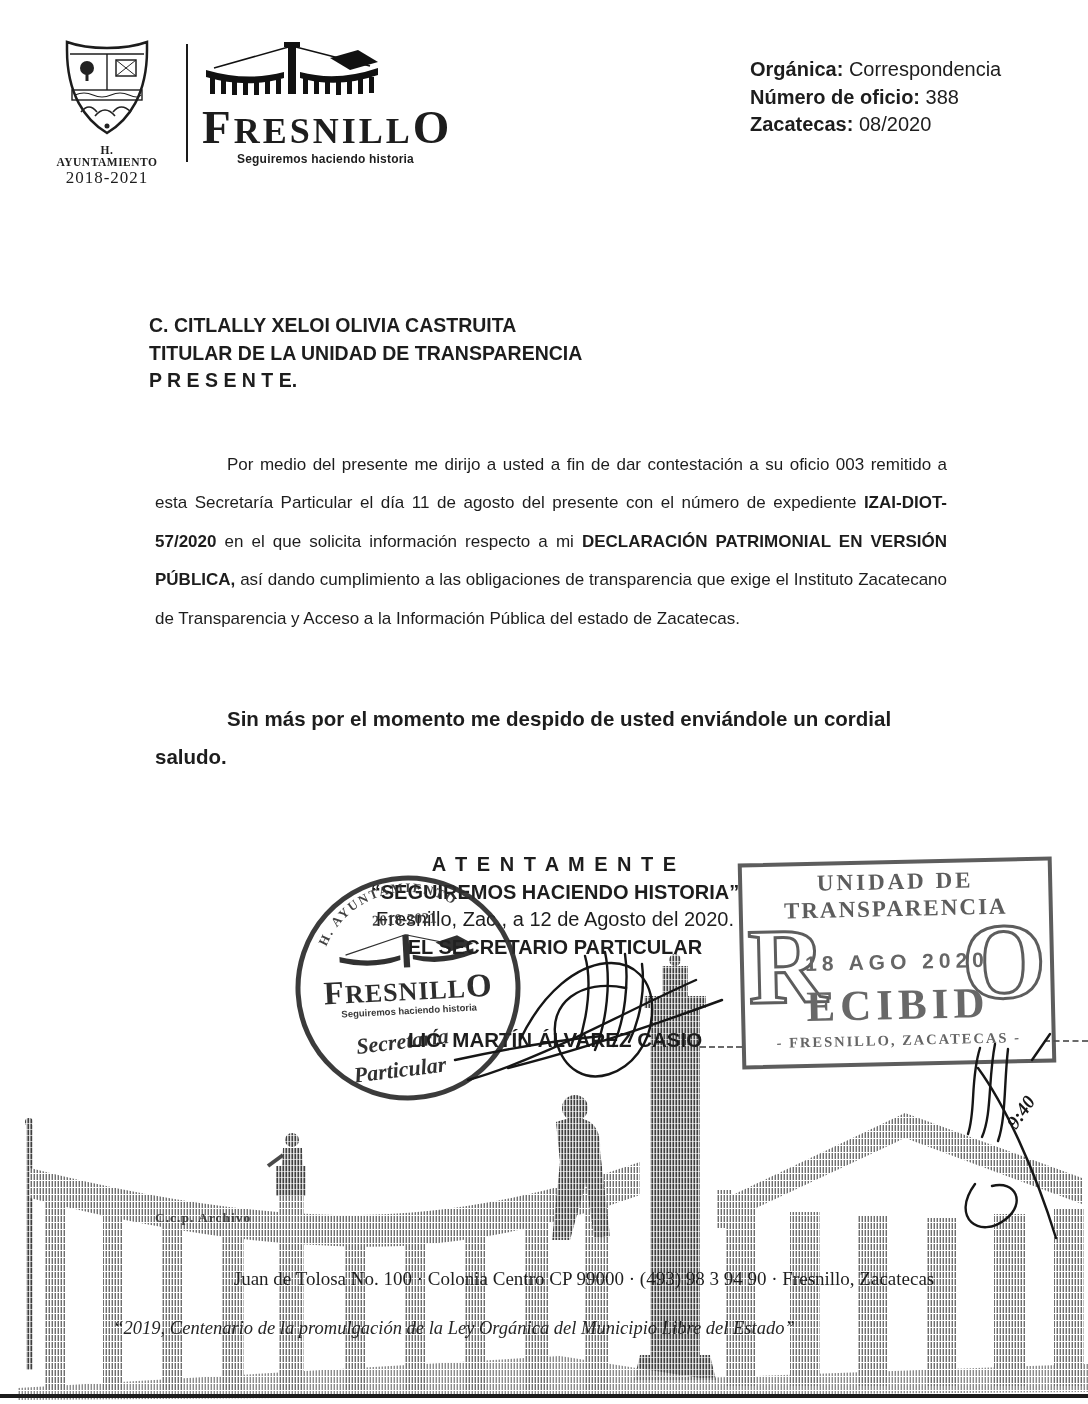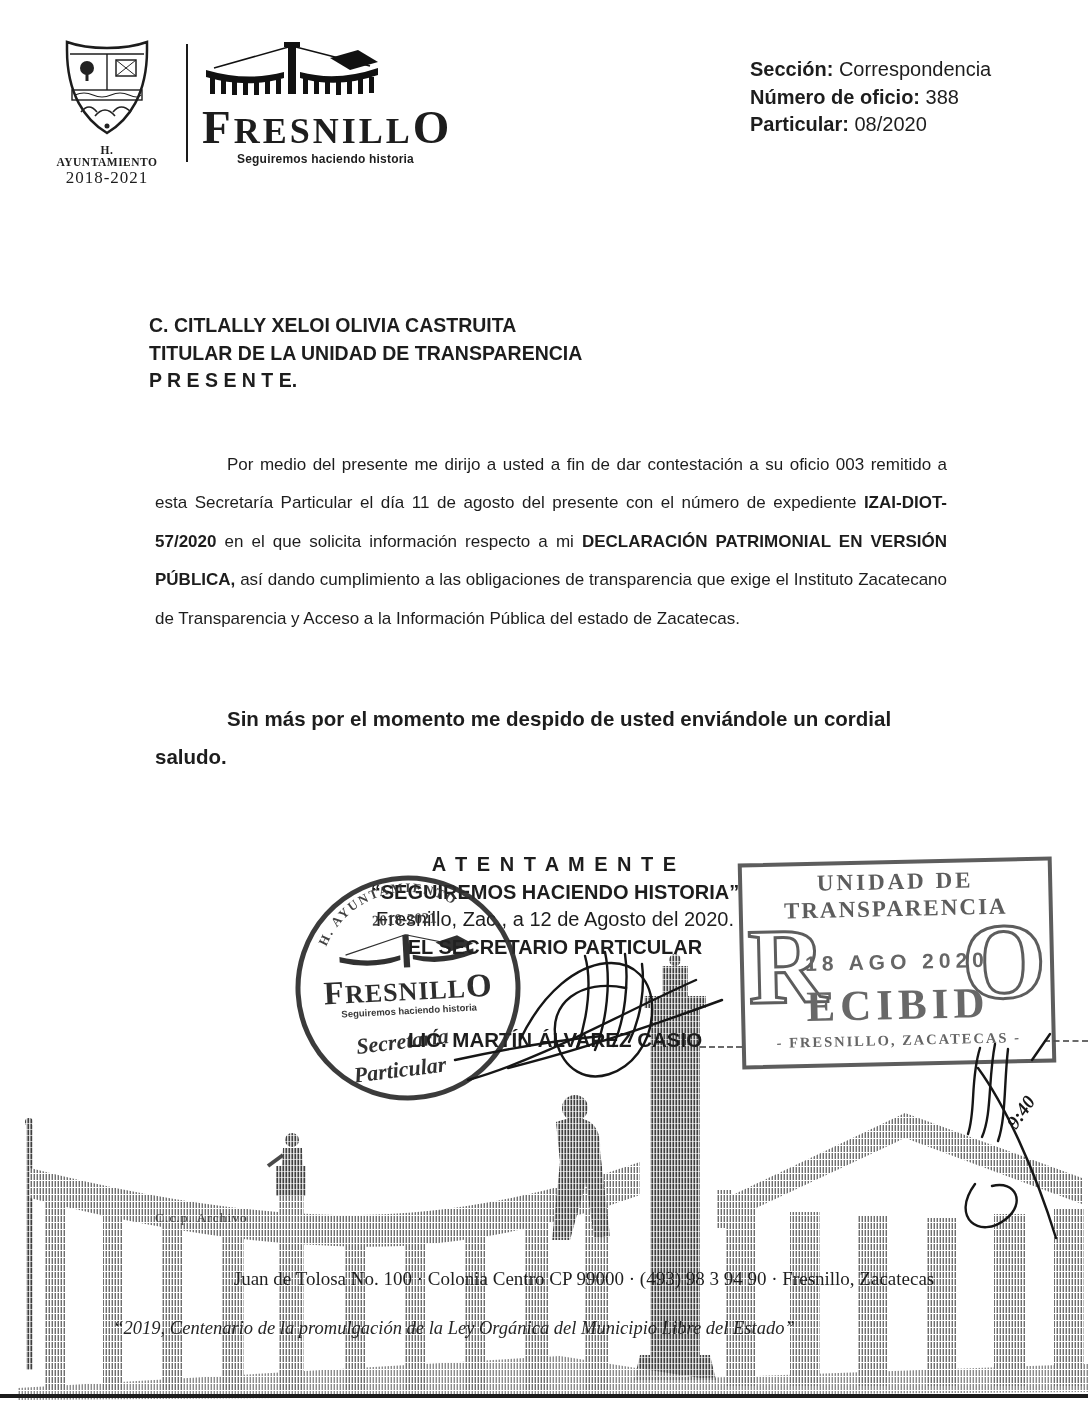--- a/index.html
+++ b/index.html
@@ -56,21 +56,21 @@
   .dash-line{position:absolute;height:0;border-top:2px dashed #6a6a6a;z-index:2;}
   
   .sig-svg{position:absolute;left:420px;top:918px;z-index:4;pointer-events:none;}
   
   .monument{position:absolute;left:0;top:950px;z-index:1;}
   .footer-address{position:absolute;left:0;top:1268px;width:1088px;text-align:center;z-index:2;
                   font-family:"Liberation Serif",serif;font-size:19px;color:#1f1f1f;padding-left:40px;}
   .footer-motto{position:absolute;left:0;top:1318px;width:908px;text-align:center;z-index:2;
                 font-family:"Liberation Serif",serif;font-style:italic;font-size:18.5px;color:#262626;}
   .ccp{position:absolute;left:155px;top:1210px;z-index:2;font-family:"Liberation Serif",serif;
-       font-size:13.5px;letter-spacing:1px;color:#2e2e2e;opacity:.85;}
+       font-size:13.5px;letter-spacing:1px;color:#2e2e2e;opacity:.85;font-weight:bold;}
 </style>
 </head>
 <body>
 
 <div class="page">
 
   <div class="crest-wrap">
     <svg width="100" height="104" viewBox="0 0 96 104">
       <path d="M8 8 C30 16,66 16,88 8 L88 16 C88 60 70 86 48 99 C26 86 8 60 8 16 Z" fill="#ffffff" stroke="#1c1c1c" stroke-width="2.5"></path>
       <path d="M11 20 L85 20" stroke="#1c1c1c" stroke-width="1.4"></path>
@@ -113,23 +113,23 @@
         <rect x="156" y="39" width="5" height="15" fill="#111"></rect>
       <rect x="167" y="37" width="5" height="16" fill="#111"></rect>
     </svg>
     <div class="logo-word">
       <span class="cap">F</span><span class="mid">RESNILL</span><span class="cap">O</span>
     </div>
     <div class="logo-tag">Seguiremos haciendo historia</div>
   </div>
 
   <div class="info-block">
-    <div><b>Sección:</b> <span>Correspondencia</span></div>
+    <div><b>Orgánica:</b> <span>Correspondencia</span></div>
     <div><b>Número de oficio:</b> <span>388</span></div>
-    <div><b>Particular:</b> <span>08/2020</span></div>
+    <div><b>Zacatecas:</b> <span>08/2020</span></div>
   </div>
 
   <div class="addressee">
     <div>C. CITLALLY XELOI OLIVIA CASTRUITA</div>
     <div>TITULAR DE LA UNIDAD DE TRANSPARENCIA</div>
     <div>P R E S E N T E.</div>
   </div>
 
   <div class="para1"><span>Por medio del presente me dirijo a usted a fin de dar contestación a su oficio 003 remitido a esta Secretaría Particular el día 11 de agosto del presente con el número de expediente </span><span style="font-weight: 700;">IZAI-DIOT-57/2020</span><span> en el que solicita información respecto a mi </span><span style="font-weight: 700;">DECLARACIÓN PATRIMONIAL EN VERSIÓN PÚBLICA,</span><span> así dando cumplimiento a las obligaciones de transparencia que exige el Instituto Zacatecano de Transparencia y Acceso a la Información Pública del estado de Zacatecas.</span></div>
   <div class="para2">Sin más por el momento me despido de usted enviándole un cordial saludo.</div>

